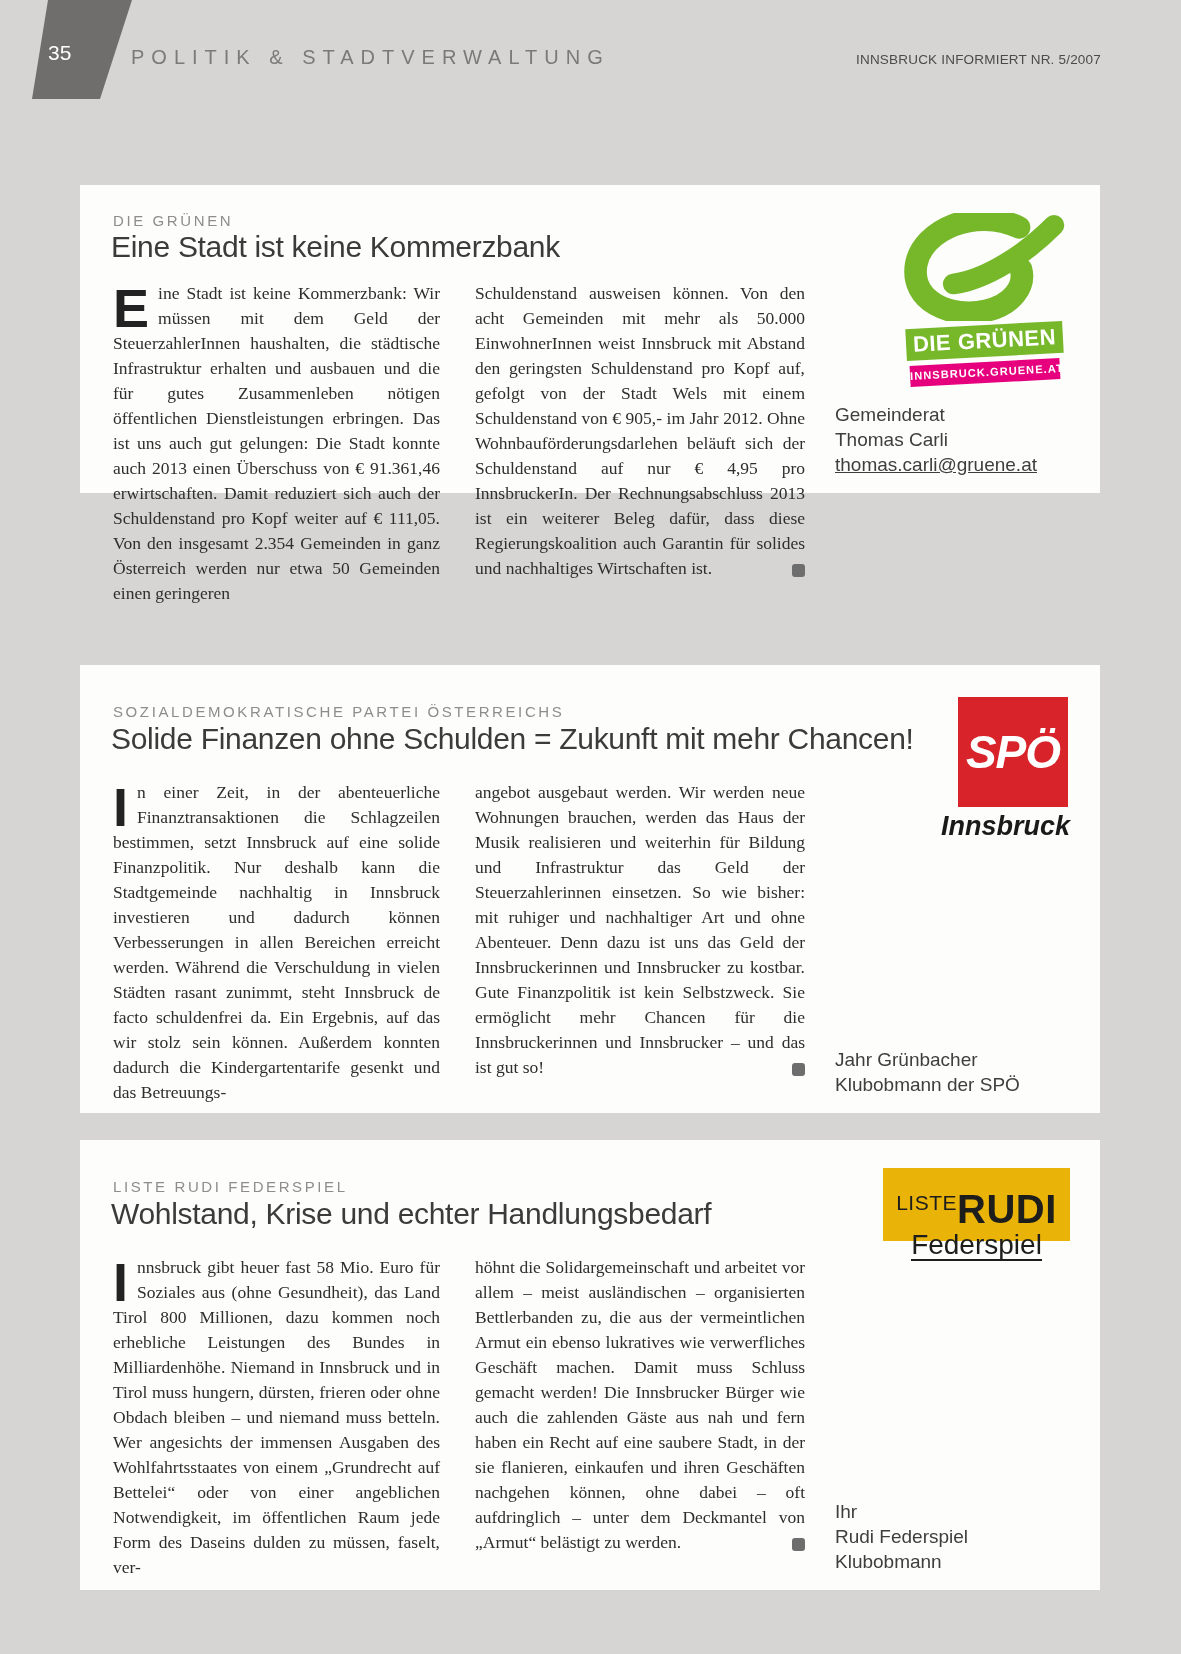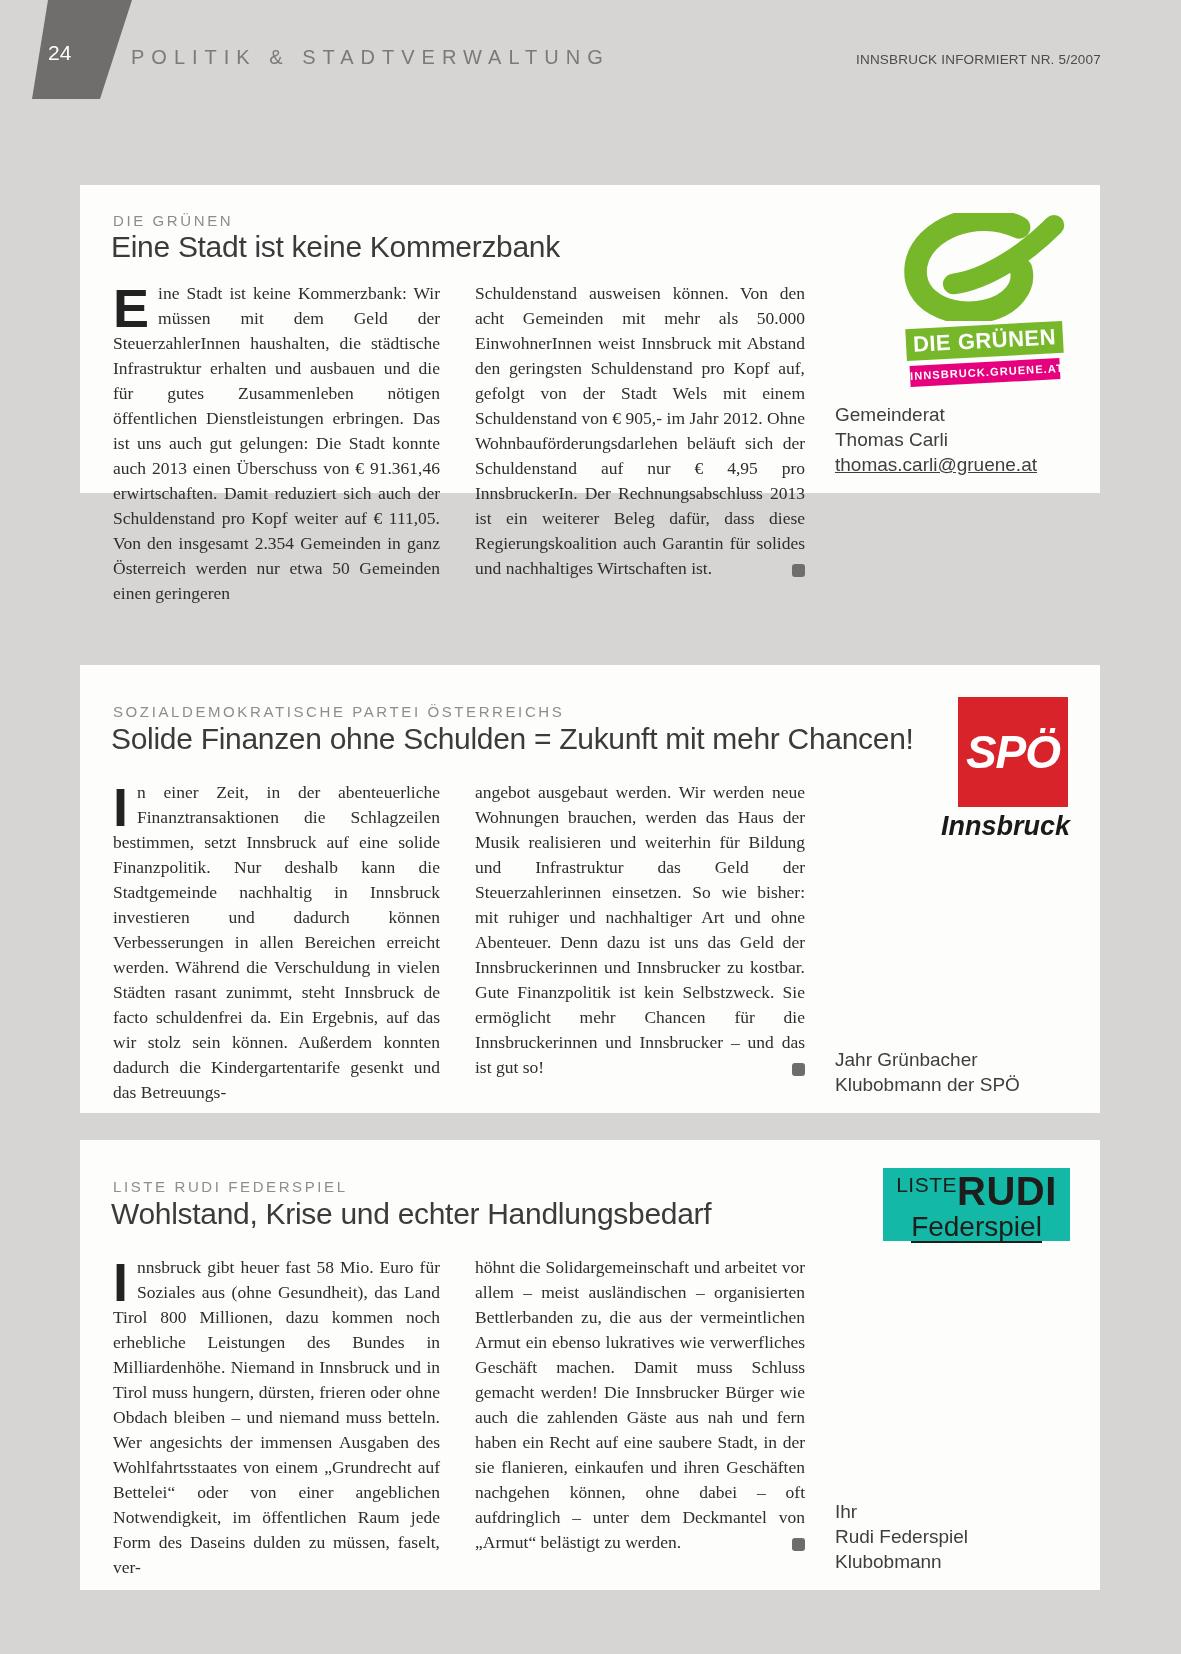--- a/index.html
+++ b/index.html
@@ -107,37 +107,37 @@
     font-size:46px;font-weight:bold;font-style:italic;letter-spacing:-1px;
   }
   .spoe-city{
     position:absolute;right:7px;top:118px;width:160px;text-align:right;
     font-size:27px;font-weight:bold;font-style:italic;color:#1a1a1a;
   }
   
   .logo-federspiel{position:relative;height:84px;}
   .fed-box{
     position:absolute;left:48px;top:0;width:187px;height:73px;
-    background:#14b8a6;color:#1d1d1b;box-sizing:border-box;
-    text-align:center;padding-top:3px;
+    background:#eab308;color:#1d1d1b;box-sizing:border-box;
+    text-align:center;padding-top:21px;
   }
   .fed-line1{display:flex;justify-content:center;align-items:flex-start;line-height:1;}
   .fed-liste{font-size:21px;font-weight:normal;margin-top:3px;letter-spacing:0.5px;}
   .fed-rudi{font-size:40px;font-weight:bold;letter-spacing:0.5px;}
   .fed-name{
     display:inline-block;font-size:28px;line-height:1.05;
     border-bottom:2.5px solid #1d1d1b;margin-top:1px;
   }
 </style>
 </head>
 <body>
 
 <div>
   <div class="page-tab">
-    <span class="num">24</span>
+    <span class="num">35</span>
   </div>
   <h1 class="section-title">POLITIK &amp; STADTVERWALTUNG</h1>
   <div class="issue-label">INNSBRUCK INFORMIERT NR. 5/2007</div>
 </div>
 
 <article class="card" id="card-1">
   <div class="kicker">DIE GRÜNEN</div>
   <h2 class="headline">Eine Stadt ist keine Kommerzbank</h2>
   <div class="body-col col1">
     <span class="dropcap">E</span><span>ine Stadt ist keine Kommerzbank: Wir müssen mit dem Geld der SteuerzahlerInnen haushalten, die städtische Infrastruktur erhalten und ausbauen und die für gutes Zusammenleben nötigen öffentlichen Dienstleistungen erbringen. Das ist uns auch gut gelungen: Die Stadt konnte auch 2013 einen Überschuss von € 91.361,46 erwirtschaften. Damit reduziert sich auch der Schuldenstand pro Kopf weiter auf € 111,05. Von den insgesamt 2.354 Gemeinden in ganz Österreich werden nur etwa 50 Gemeinden einen geringeren</span>

